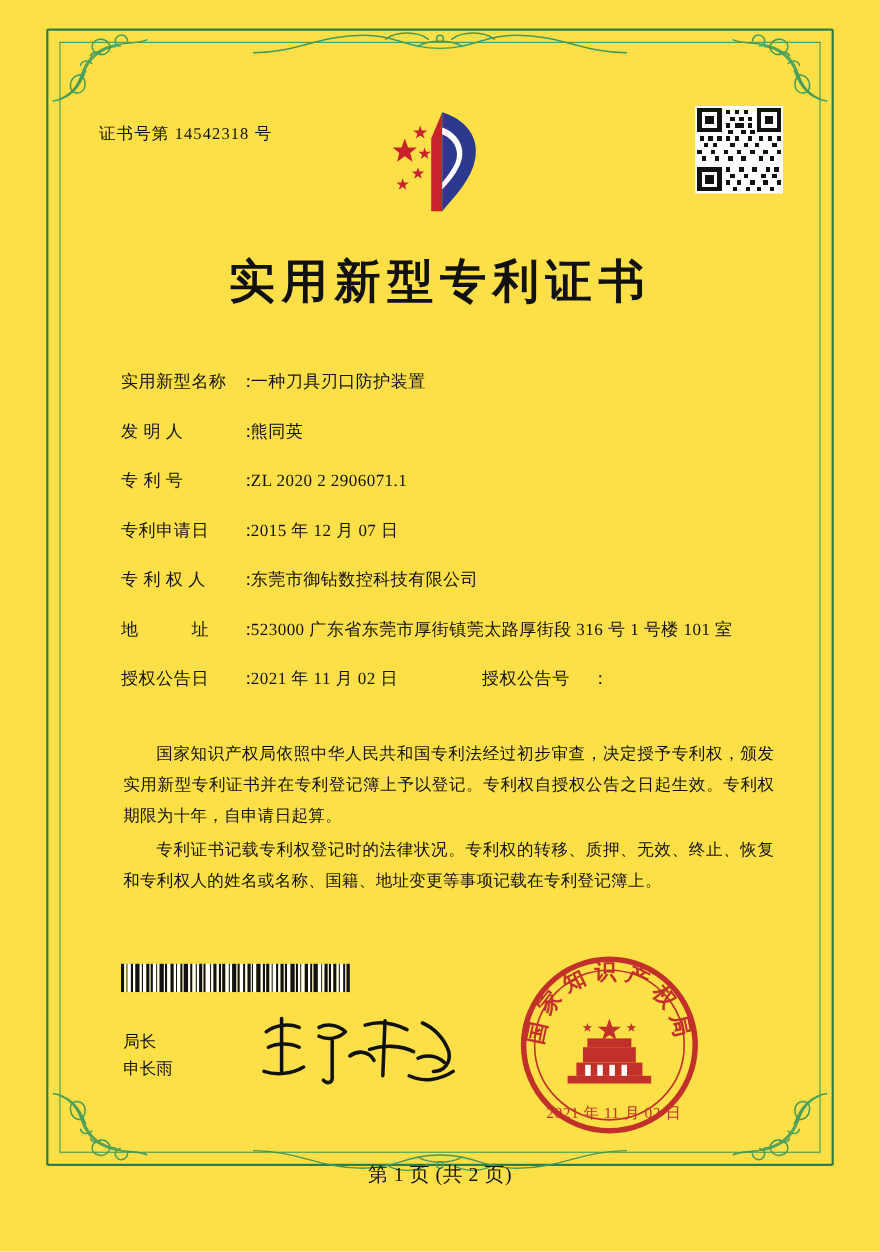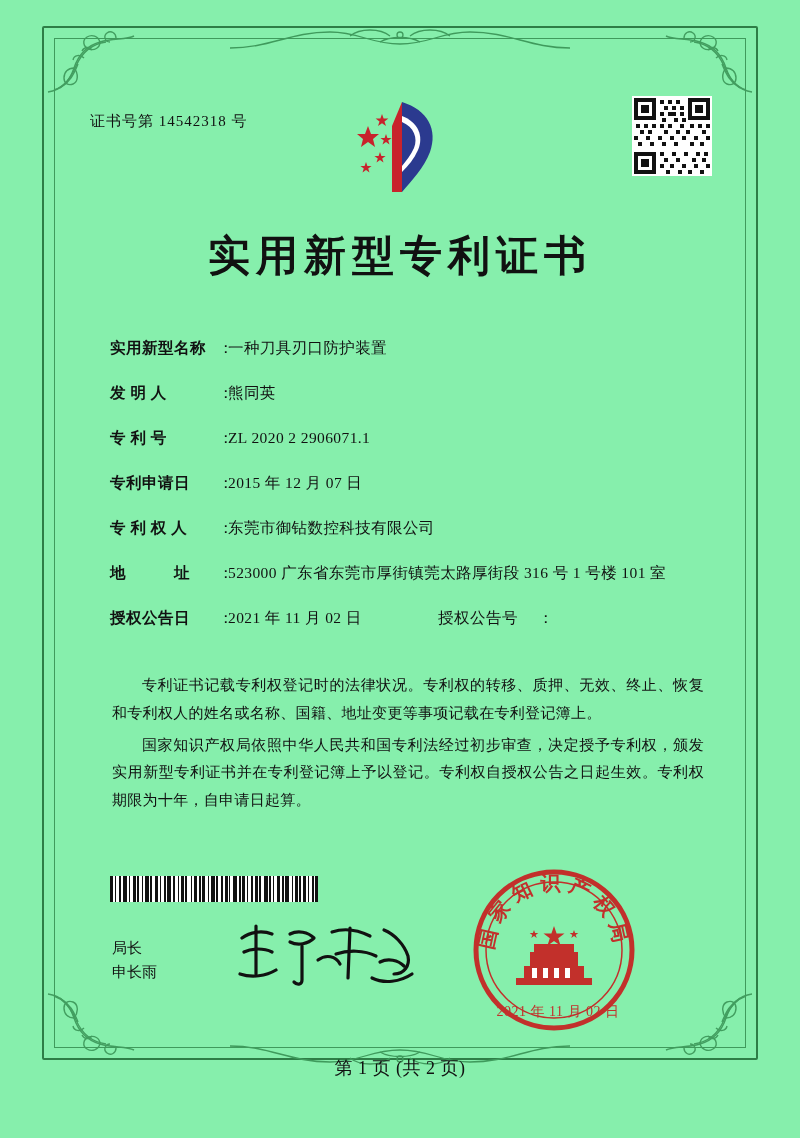--- a/index.html
+++ b/index.html
@@ -12,21 +12,21 @@
     height: 1138px;
     font-family: "Liberation Serif", "DejaVu Serif", serif;
     color: #111;
     position: relative;
     overflow: hidden;
   }
 
   .page {
     position: absolute;
     inset: 0;
-    background: #86efac;
+    background: #fde047;
   }
 
   
   .border-outer {
     position: absolute;
     left: 42px;
     top: 26px;
     right: 42px;
     bottom: 78px;
     border: 2px solid #2e7d46;
@@ -119,21 +119,20 @@
   .field-row {
     display: flex;
     align-items: flex-start;
     margin-bottom: 21px;
   }
   .field-label {
     flex: 0 0 auto;
     width: 108px;
     white-space: pre;
     letter-spacing: 0.5px;
-    font-weight: bold;
   }
   .field-colon {
     flex: 0 0 auto;
     width: 10px;
   }
   .field-value {
     flex: 1 1 auto;
     letter-spacing: 0.4px;
   }
   .field-row.two-col .field-value { flex: 0 0 auto; width: 210px; }
@@ -445,22 +444,22 @@
       <span class="field-label">授权公告日</span>
       <span class="field-colon">：</span>
       <span class="field-value">2021 年 11 月 02 日</span>
       <span class="field-label2">授权公告号</span>
       <span class="field-colon">：</span>
     </div>
 
   </div>
 
   <div class="paragraphs">
+    <p>国家知识产权局依照中华人民共和国专利法经过初步审查，决定授予专利权，颁发实用新型专利证书并在专利登记簿上予以登记。专利权自授权公告之日起生效。专利权期限为十年，自申请日起算。</p>
     <p>专利证书记载专利权登记时的法律状况。专利权的转移、质押、无效、终止、恢复和专利权人的姓名或名称、国籍、地址变更等事项记载在专利登记簿上。</p>
-    <p>国家知识产权局依照中华人民共和国专利法经过初步审查，决定授予专利权，颁发实用新型专利证书并在专利登记簿上予以登记。专利权自授权公告之日起生效。专利权期限为十年，自申请日起算。</p>
   </div>
 
   <div class="barcode">
     <i style="width:3px"></i>
       <i style="width:2px;background:#fff"></i>
       <i style="width:1px"></i>
       <i style="width:3px;background:#fff"></i>
     <i style="width:2px"></i>
       <i style="width:2px;background:#fff"></i>
       <i style="width:4px"></i>

